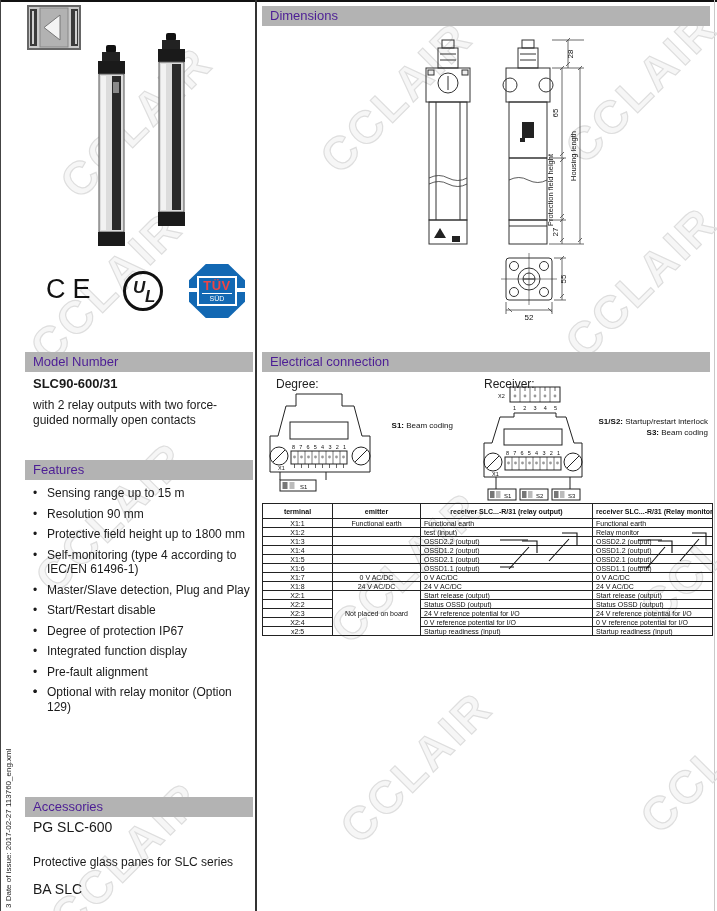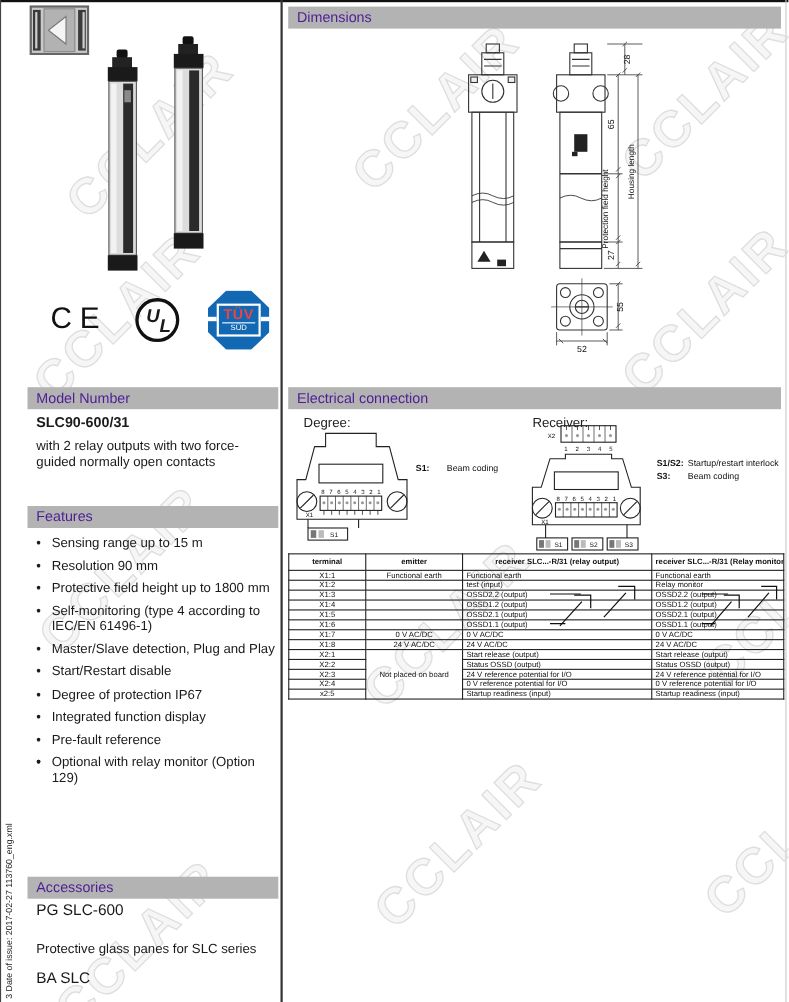--- a/index.html
+++ b/index.html
@@ -50,21 +50,21 @@
   .tuv-inner{position:absolute;left:8px;top:12px;width:40px;height:30px;border:2px solid #fff;
     box-sizing:border-box;text-align:center;}
   .tuv-t1{color:#ef4444;font-weight:bold;font-size:13px;line-height:15px;letter-spacing:0.5px;}
   .tuv-rule{height:1px;background:#fff;margin:0 3px;}
   .tuv-t2{color:#fff;font-size:7px;line-height:9px;}
   .tuv-band-l,.tuv-band-r{position:absolute;top:24px;width:8px;height:4px;background:#fff;}
   .tuv-band-l{left:0;} .tuv-band-r{right:0;}
 
   .right-title{position:absolute;font-size:12px;color:#222;}
 
-  .conn-label{position:absolute;font-size:8px;color:#111;line-height:11px;}
+  .conn-label{position:absolute;font-size:8px;color:#111;line-height:11px;text-align:right;}
   .conn-label .k{display:inline-block;min-width:26px;font-weight:bold;}
 
   table.term-table{position:absolute;left:262px;top:503px;border-collapse:collapse;
     table-layout:fixed;width:450px;font-size:7px;color:#111;}
   table.term-table td,table.term-table th{border:1px solid #222;padding:0 3px;height:8px;
     overflow:hidden;white-space:nowrap;}
   table.term-table th{font-weight:bold;text-align:center;height:14px;}
   td.c-term{text-align:center;}
   td.c-emit{text-align:center;}
   td.c-out,td.c-mon{text-align:left;}
@@ -154,21 +154,21 @@
   <div class="section-bar" style="left:25px;top:460px;">Features</div>
   <ul class="features-list">
       <li><span class="bullet">•</span><span>Sensing range up to 15 m</span></li>
       <li><span class="bullet">•</span><span>Resolution 90 mm</span></li>
       <li><span class="bullet">•</span><span>Protective field height up to 1800 mm</span></li>
       <li><span class="bullet">•</span><span>Self-monitoring (type 4 according to IEC/EN 61496-1)</span></li>
       <li><span class="bullet">•</span><span>Master/Slave detection, Plug and Play</span></li>
       <li><span class="bullet">•</span><span>Start/Restart disable</span></li>
       <li><span class="bullet">•</span><span>Degree of protection IP67</span></li>
       <li><span class="bullet">•</span><span>Integrated function display</span></li>
-      <li><span class="bullet">•</span><span>Pre-fault reference</span></li>
+      <li><span class="bullet">•</span><span>Pre-fault alignment</span></li>
       <li><span class="bullet">•</span></li>
       <li><span class="bullet">•</span><span>Optional with relay monitor (Option 129)</span></li>
     </ul>
 
   <div class="section-bar" style="left:25px;top:797px;">Accessories</div>
   <div class="accessories">
       <div class="acc-item">
         <div class="acc-name">PG SLC-600</div>
         <div class="acc-desc">Protective glass panes for SLC series</div>
       </div>

